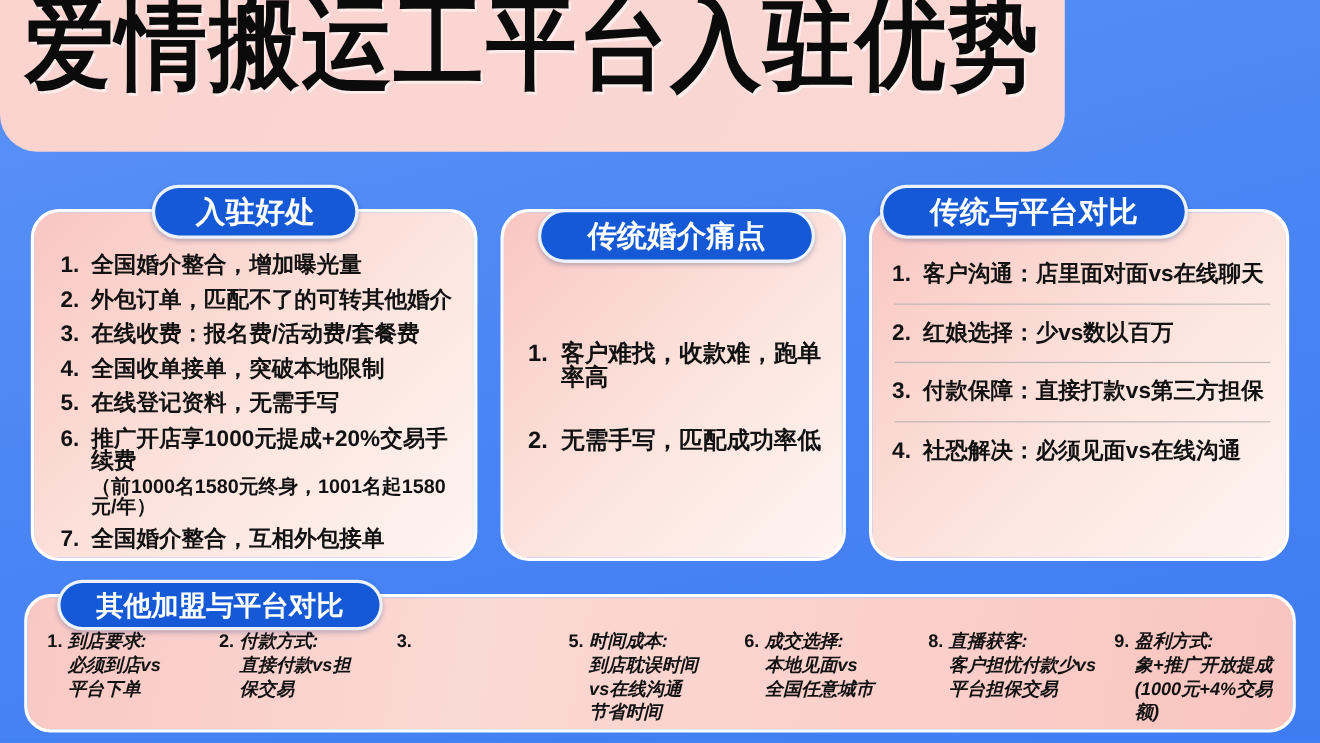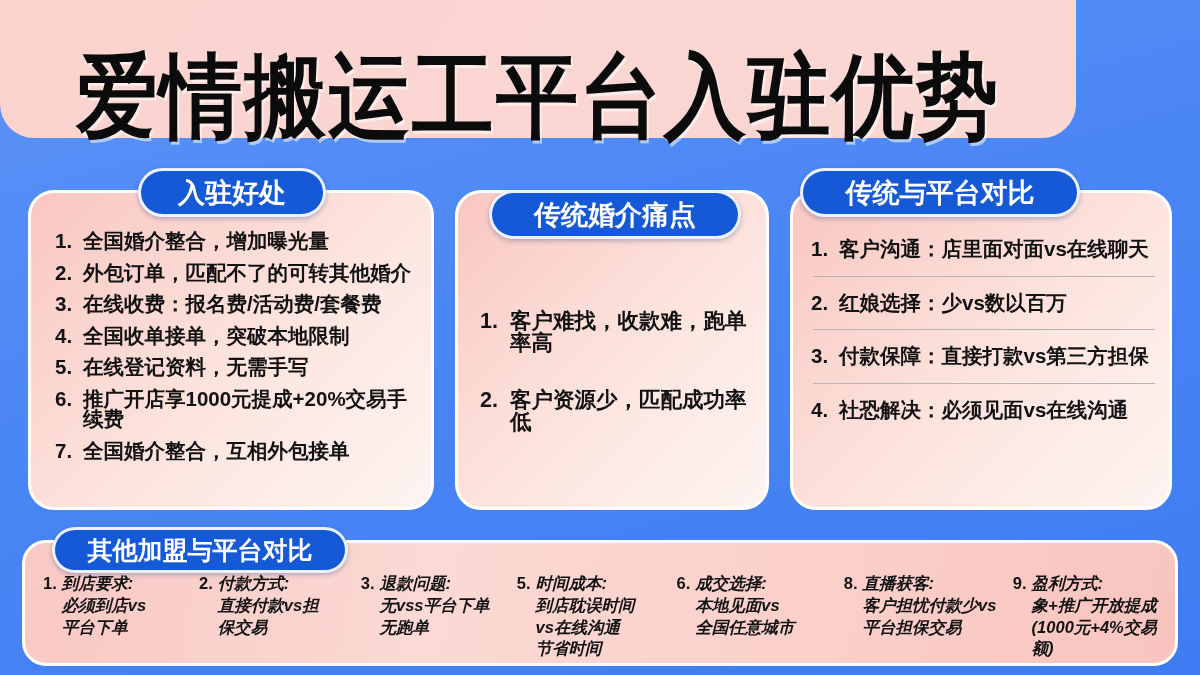--- a/index.html
+++ b/index.html
@@ -10,24 +10,24 @@
     background:#4b87f5;
   }
   #poster{
     position:relative;width:1200px;height:675px;
     background:linear-gradient(165deg,#5d93f7 0%,#4a86f4 45%,#3f7cf2 100%);
     overflow:hidden;
   }
 
   
   .banner{
-    position:absolute;left:0;top:0;width:1076px;height:138px;
+    position:absolute;left:0;top:0;width:968px;height:138px;
     background:linear-gradient(120deg,#fbd3cf 0%,#fad5d1 40%,#fbd8d4 100%);
     border-bottom-left-radius:34px;border-bottom-right-radius:34px;
-    display:flex;align-items:flex-end;justify-content:center;
+    display:flex;align-items:flex-start;justify-content:center;
     box-sizing:border-box;
   }
   .banner-title{
     font-size:82px;font-weight:bold;color:#0b0b0b;
     letter-spacing:2px;line-height:1;
     white-space:nowrap;
     text-shadow:2px 2px 0 rgba(255,255,255,.55);
     transform:scaleY(1.12);
   }
 
@@ -143,20 +143,21 @@
         <div class="crow">
           <div class="cnum">5.</div>
           <div class="ctxt">
             <div>在线登记资料，无需手写</div>
           </div>
         </div>
         <div class="crow">
           <div class="cnum">6.</div>
           <div class="ctxt">
             <div>推广开店享1000元提成+20%交易手续费</div>
+            <div class="csub">（前1000名1580元终身，1001名起1580元/年）</div>
           </div>
         </div>
         <div class="crow">
           <div class="cnum">7.</div>
           <div class="ctxt">
             <div>全国婚介整合，互相外包接单</div>
           </div>
         </div>
       </div>
   </div>
@@ -166,21 +167,21 @@
     <div class="clist" id="list2">
         <div class="crow">
           <div class="cnum">1.</div>
           <div class="ctxt">
             <div>客户难找，收款难，跑单率高</div>
           </div>
         </div>
         <div class="crow">
           <div class="cnum">2.</div>
           <div class="ctxt">
-            <div>客户资源少，匹配成功率低</div>
+            <div>无需手写，匹配成功率低</div>
           </div>
         </div>
       </div>
   </div>
   <div class="pill" id="pill2">传统婚介痛点</div>
 
   <div class="card" id="card3">
     <div class="clist" id="list3">
         <div class="crow">
           <div class="cnum">1.</div>
@@ -226,25 +227,20 @@
         <div class="bitem" style="width: 174px;">
           <div class="bnum">2.</div>
           <div class="bbody">
             <div class="bhead">付款方式:</div>
             <div class="bline">直接付款vs担</div>
             <div class="bline">保交易</div>
           </div>
         </div>
         <div class="bitem" style="width: 168px;">
           <div class="bnum">3.</div>
-          <div class="bbody">
-            <div class="bhead">退款问题:</div>
-            <div class="bline">无vss平台下单</div>
-            <div class="bline">无跑单</div>
-          </div>
         </div>
         <div class="bitem" style="width: 172px;">
           <div class="bnum">5.</div>
           <div class="bbody">
             <div class="bhead">时间成本:</div>
             <div class="bline">到店耽误时间</div>
             <div class="bline">vs在线沟通</div>
             <div class="bline">节省时间</div>
           </div>
         </div>

